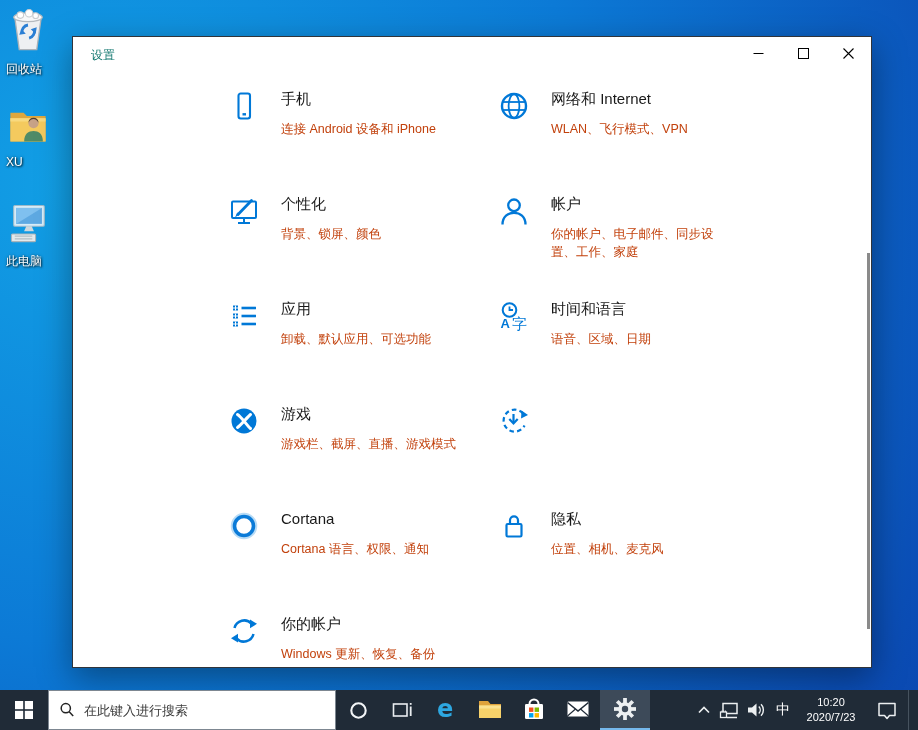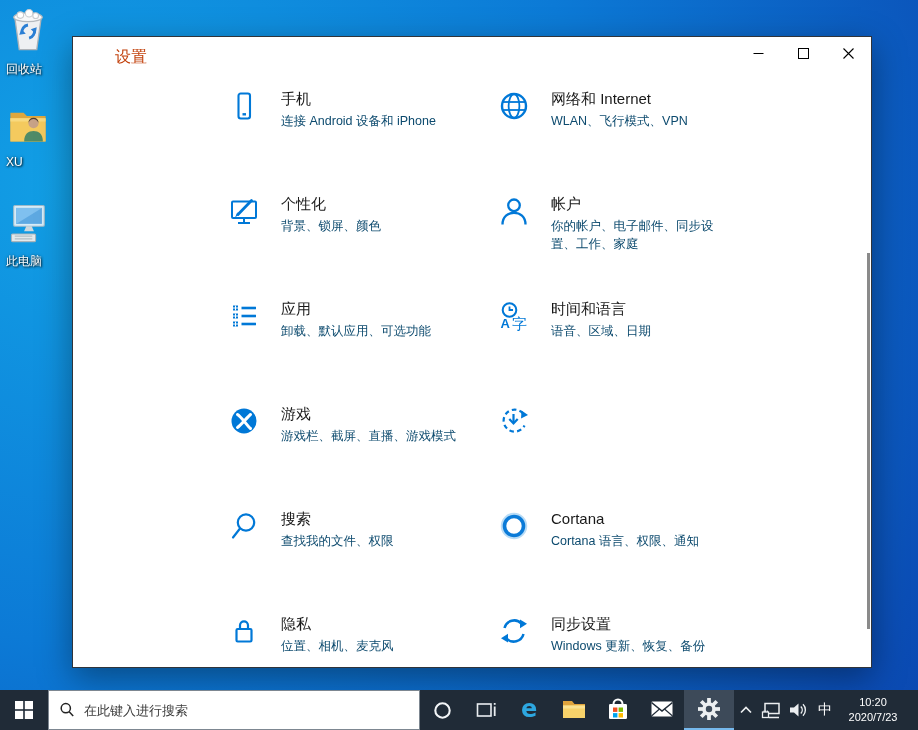--- a/index.html
+++ b/index.html
@@ -13,39 +13,39 @@
                        text-shadow:1px 1px 2px rgba(0,0,0,.85), 0 0 3px rgba(0,0,0,.5); }
   #di-recycle { left:6px; top:8px; }
   #di-xu      { left:6px; top:104px; }
   #di-pc      { left:6px; top:200px; }
 
   
   .win { position:absolute; left:72px; top:36px; width:800px; height:632px;
          background:#fff; border:1px solid #30343a;
          box-shadow:0 10px 32px rgba(0,0,0,.38); }
   .titlebar { position:absolute; left:0; top:0; right:0; height:34px; }
-  .win-title { position:absolute; left:18px; top:10px; font-size:16px; color:#c2410c;margin-left:24px; }
+  .win-title { position:absolute; left:18px; top:10px; font-size:12px; color:#0f766e; }
   .controls { position:absolute; right:0; top:0; display:flex; }
   .ctrl { width:45px; height:32px; display:flex; align-items:center; justify-content:center; }
 
   .tiles { position:absolute; left:156px; top:52px;
            display:grid; grid-template-columns:270px 270px; grid-auto-rows:105px; }
   .tile { display:flex; align-items:flex-start; cursor:pointer; }
   .ticon { width:32px; margin-right:20px; padding-top:2px; flex:none; }
   .ttitle { font-size:15px; line-height:19px; color:#191919; }
-  .tsub { margin-top:4px; font-size:12.5px; line-height:18px; color:#0c4a6e; max-width:182px; }
+  .tsub { margin-top:12px; font-size:12.5px; line-height:18px; color:#c2410c; max-width:182px; }
 
   .scroll-thumb { position:absolute; right:1px; top:216px; width:3px; height:376px; background:#8a8a8a; }
 
   
   .taskbar { position:absolute; left:0; bottom:0; width:918px; height:40px; background:#202b37;
              display:flex; align-items:stretch; }
   .tb-btn { display:flex; align-items:center; justify-content:center; flex:none; }
   #start-btn { width:48px; }
-  .searchbox { position:relative; width:372px; flex:none; background:#fff;
+  .searchbox { position:relative; width:288px; flex:none; background:#fff;
                border:1px solid #7d8791; display:flex; align-items:center; padding-left:10px; }
   .searchbox svg { flex:none; margin-right:9px; }
   .searchbox input { border:none; outline:none; width:240px; font-size:13px; background:transparent;
                      font-family:"Liberation Sans","DejaVu Sans",sans-serif; color:#222; }
   .searchbox input::placeholder { color:#3a3a3a; opacity:1; }
   #cortana-btn, #taskview-btn { width:44px; }
   .app-btn { width:44px; border-bottom:2px solid transparent; }
   .app-btn.active { background:#3d4a59; border-bottom:2px solid #76b9ed; width:50px; }
   .tray { margin-left:auto; display:flex; align-items:stretch; }
   .tray-btn { display:flex; align-items:center; justify-content:center; flex:none; }
@@ -244,32 +244,20 @@
         <span class="ticon">
           <svg width="30" height="30" viewBox="0 0 30 30">
             <path d="M24 7.5 A 11 11 0 1 0 25.5 19.5" fill="none" stroke="#0078d7" stroke-width="2.2" stroke-dasharray="4.5 3.2"></path>
             <polygon points="22.5,4.5 29,9 22,12.5" fill="#0078d7"></polygon>
             <line x1="14.5" y1="8" x2="14.5" y2="16.5" stroke="#0078d7" stroke-width="2.2"></line>
             <path d="M10.3 13 l4.2 4.5 l4.2-4.5" fill="none" stroke="#0078d7" stroke-width="2.2"></path>
           </svg>
         </span>
       </div>
 
-      <div class="tile">
-        <span class="ticon">
-          <svg width="30" height="30" viewBox="0 0 30 30">
-            <circle cx="17" cy="11.5" r="8.2" fill="none" stroke="#0078d7" stroke-width="2.2"></circle>
-            <line x1="10.8" y1="17.8" x2="4" y2="26.5" stroke="#0078d7" stroke-width="2.2" stroke-linecap="round"></line>
-          </svg>
-        </span>
-        <div class="ttext">
-          <div class="ttitle">搜索</div>
-          <div class="tsub">查找我的文件、权限</div>
-        </div>
-      </div>
 
       <div class="tile">
         <span class="ticon">
           <svg width="30" height="30" viewBox="0 0 30 30">
             <circle cx="15" cy="15" r="12" fill="none" stroke="#b9dcf6" stroke-width="2.5"></circle>
             <circle cx="15" cy="15" r="9.5" fill="none" stroke="#0b7bd8" stroke-width="3.6"></circle>
           </svg>
         </span>
         <div class="ttext">
           <div class="ttitle">Cortana</div>
@@ -293,21 +281,21 @@
       <div class="tile">
         <span class="ticon">
           <svg width="30" height="30" viewBox="0 0 30 30">
             <path d="M5.5 12 A 10 10 0 0 1 22.5 7.6" fill="none" stroke="#0078d7" stroke-width="2.5"></path>
             <polygon points="21,3.5 28,7.8 21,12.2" fill="#0078d7"></polygon>
             <path d="M24.5 18 A 10 10 0 0 1 7.5 22.4" fill="none" stroke="#0078d7" stroke-width="2.5"></path>
             <polygon points="9,17.8 2,22.2 9,26.5" fill="#0078d7"></polygon>
           </svg>
         </span>
         <div class="ttext">
-          <div class="ttitle">同步设置</div>
+          <div class="ttitle">你的帐户</div>
           <div class="tsub">Windows 更新、恢复、备份</div>
         </div>
       </div>
 
     </div>
 
     <div class="scroll-thumb"></div>
   </div>
 
   <div class="taskbar">

